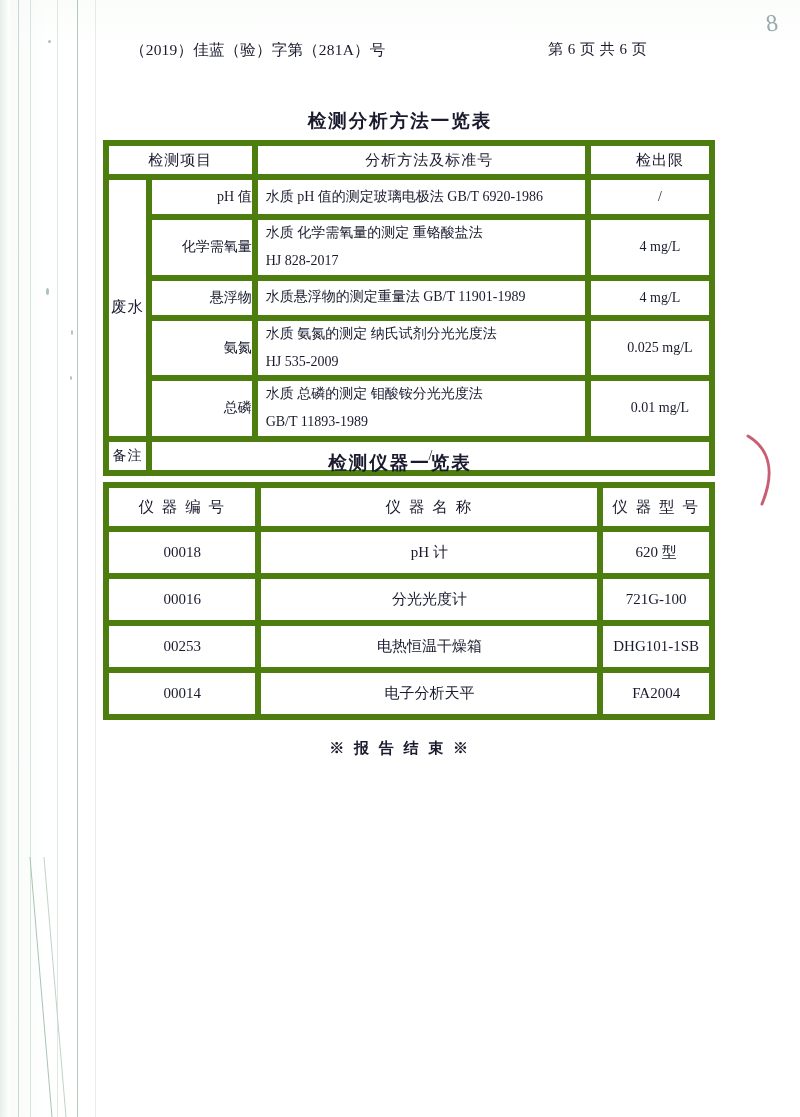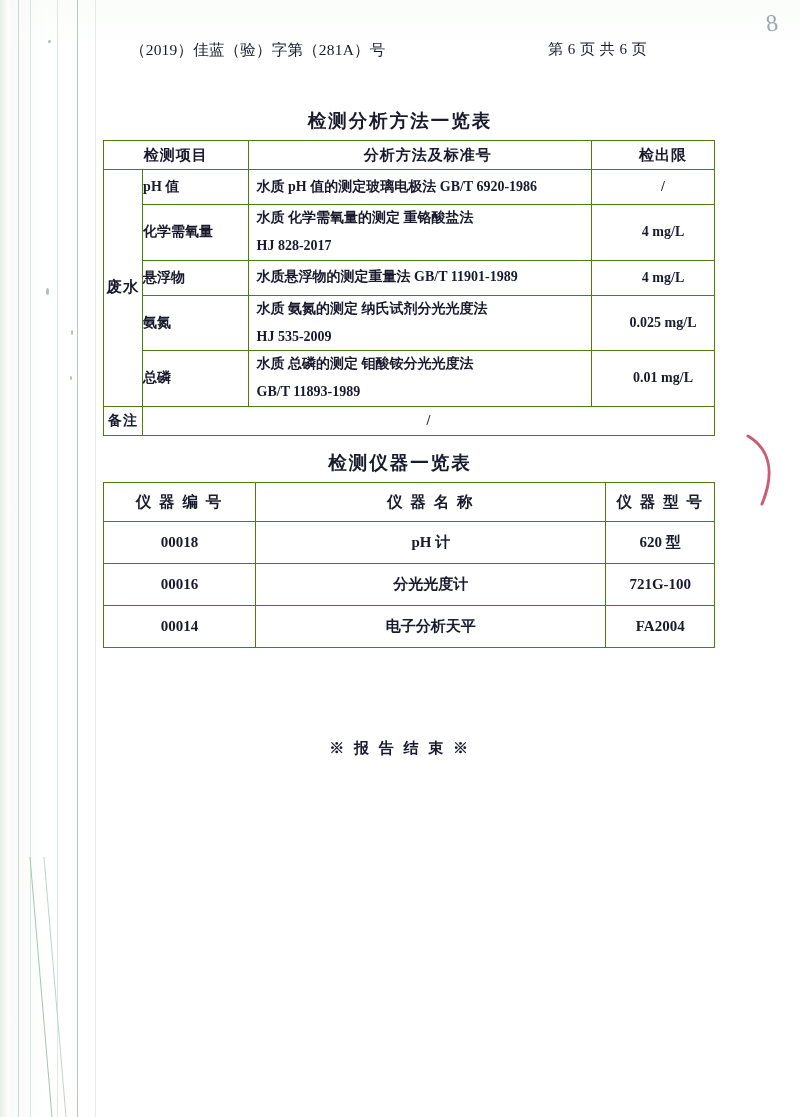--- a/index.html
+++ b/index.html
@@ -106,40 +106,40 @@
   }
   #title-methods { top: 108px; }
   #title-instruments { top: 450px; }
 
   table {
     position: absolute;
     border-collapse: collapse;
     font-size: 14px;
   }
   table td, table th {
-    border: 1px solid #4d7c0f;
+    border: 6px solid #4d7c0f;
     padding: 0;
-    font-weight: bold;
+    font-weight: normal;
   }
 
   
   #methods-table {
     left: 103px;
     top: 140px;
     width: 612px;
   }
   #methods-table td { height: 28px; }
   .mt-head td {
     text-align: center;
     height: 34px;
     font-size: 15px;
     letter-spacing: 1px;
   }
   .col-item   { width: 40px; }
-  .col-name   { width: 112px; text-align: left; }
+  .col-name   { width: 112px; text-align: right; }
   .col-method { width: 352px; }
   .col-limit  { width: 108px; text-align: center; padding-left: 20px; }
 
   .cell-c { text-align: center; padding-left: 16px; }
   .wastewater {
     text-align: center;
     font-size: 15.5px;
     letter-spacing: 1px;
     vertical-align: middle;
   }
@@ -303,20 +303,25 @@
         <td>00018</td>
         <td>pH 计</td>
         <td>620 型</td>
       </tr>
       <tr>
         <td>00016</td>
         <td>分光光度计</td>
         <td>721G-100</td>
       </tr>
       <tr>
+        <td>00253</td>
+        <td>电热恒温干燥箱</td>
+        <td>DHG101-1SB</td>
+      </tr>
+      <tr>
         <td>00014</td>
         <td>电子分析天平</td>
         <td>FA2004</td>
       </tr>
     </tbody>
   </table>
 
   <div class="end-mark">※ 报 告 结 束 ※</div>
 
   <div class="red-stroke">

